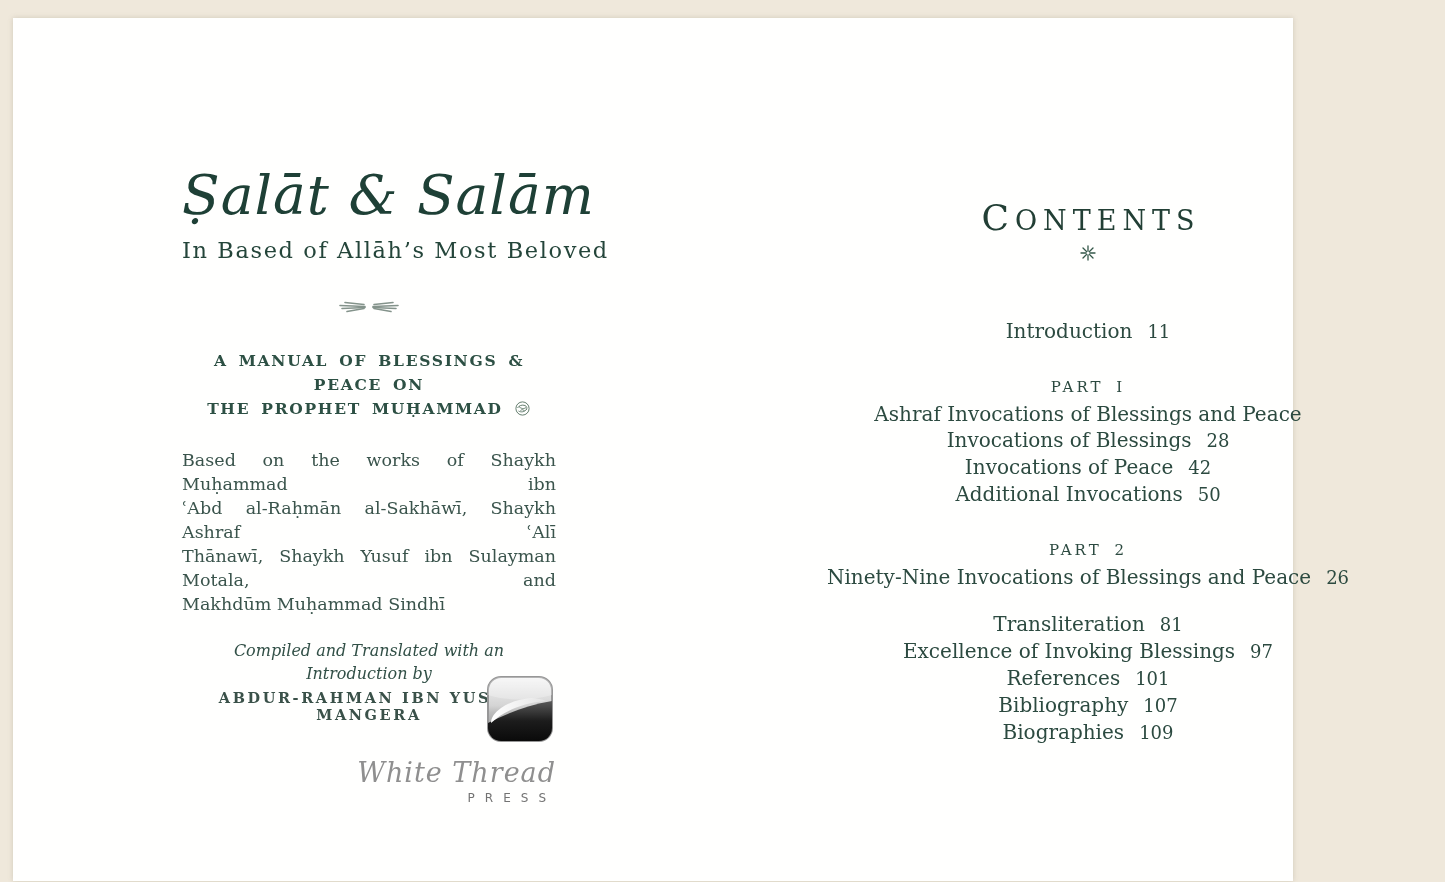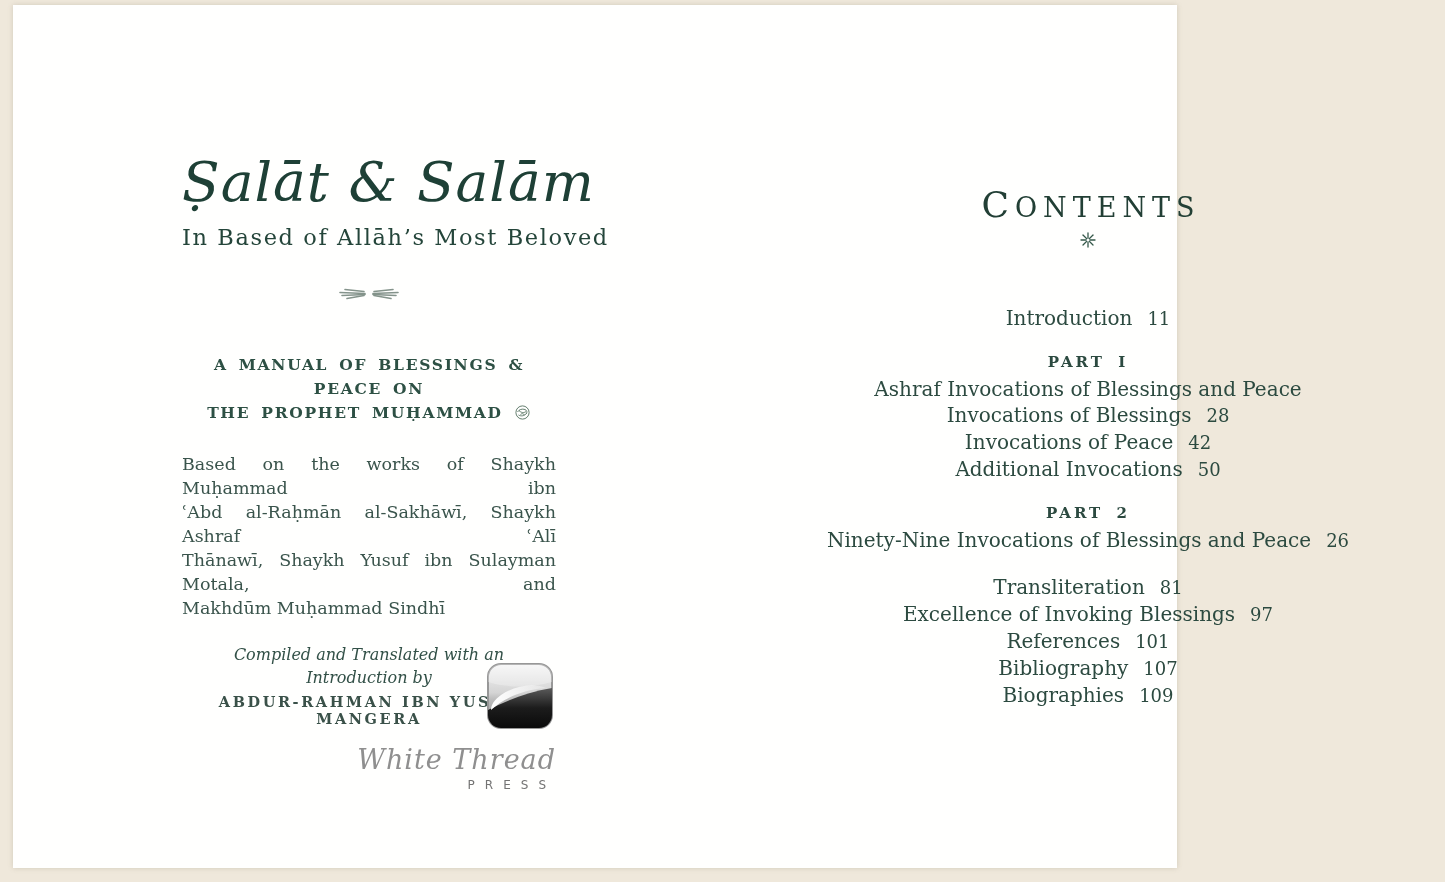--- a/index.html
+++ b/index.html
@@ -7,22 +7,22 @@
     padding: 0;
     width: 1445px;
     height: 882px;
     background: #efe8db;
     font-family: "DejaVu Serif", "Liberation Serif", serif;
     overflow: hidden;
   }
   .sheet {
     position: absolute;
     left: 13px;
-    top: 5px;
-    width: 1164px;
+    top: 18px;
+    width: 1280px;
     height: 863px;
     background: #fffffe;
     box-shadow: 0 0 5px rgba(120,110,90,0.25);
   }
 
   
   .left-col {
     position: absolute;
     left: 169px;
     top: 147px;
@@ -42,21 +42,21 @@
     font-size: 22.5px;
     letter-spacing: 1.6px;
     color: #24453a;
     white-space: nowrap;
   }
   .title-ornament {
     margin-top: 35px;
     height: 18px;
   }
   .manual-heading {
-    margin-top: 50px;
+    margin-top: 33px;
     font-size: 15.5px;
     font-weight: bold;
     letter-spacing: 1.7px;
     word-spacing: 4px;
     line-height: 24px;
     color: #2d5044;
     text-align: center;
   }
   .seal-icon svg { vertical-align: -3px; }
   .based-on {
@@ -137,23 +137,23 @@
     line-height: 26px;
     color: #2c4a40;
     white-space: nowrap;
   }
   .toc-row .pg {
     margin-left: 15px;
     font-size: 18px;
   }
   .row-intro { margin-top: 56px; }
   .part-label {
-    margin-top: 21px;
+    margin-top: 33px;
     font-size: 15px;
-    font-weight: bold;
+    font-weight: normal;
     letter-spacing: 3px;
     word-spacing: 5px;
     color: #2c4a40;
   }
   .part-title { margin-top: 5px; }
   .back-list { margin-top: 20px; }
 </style>
 </head>
 <body>
 

